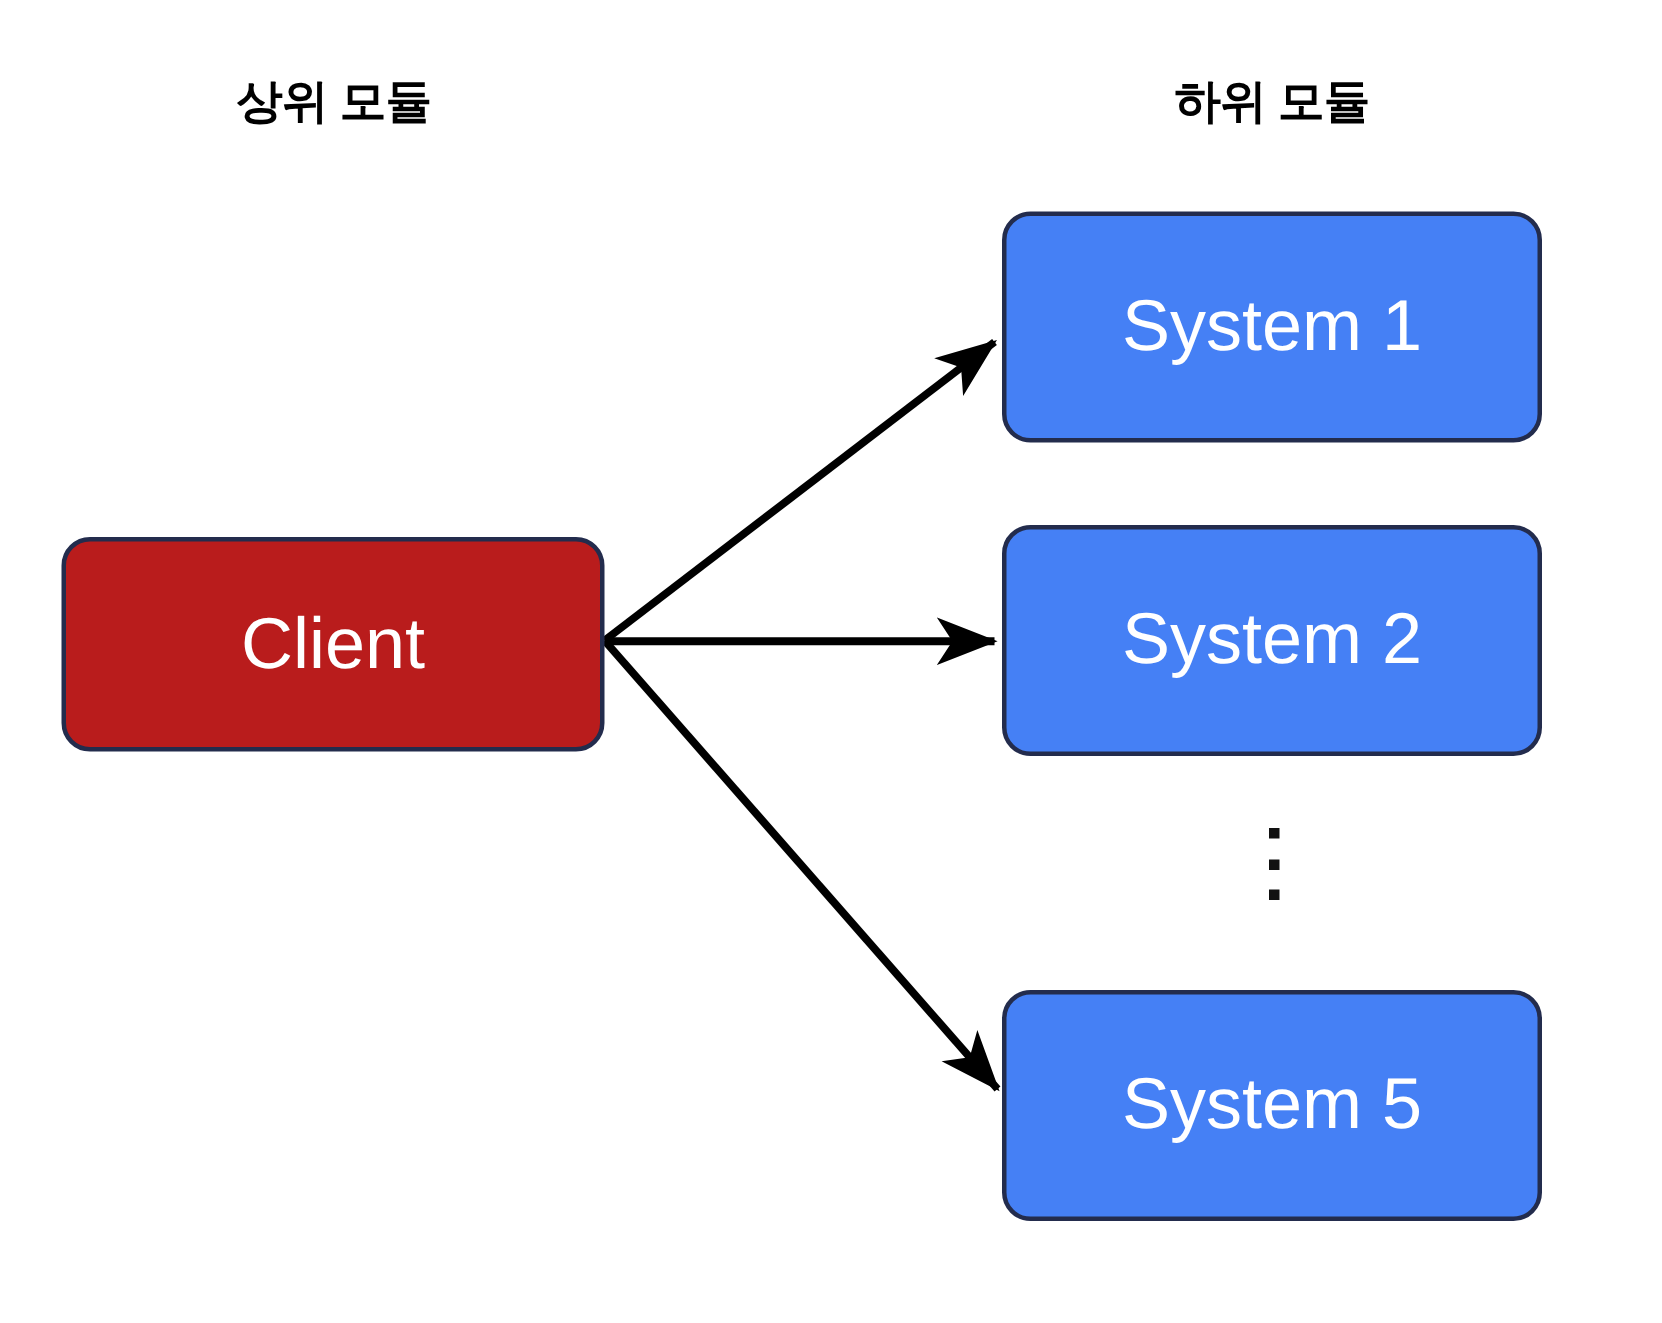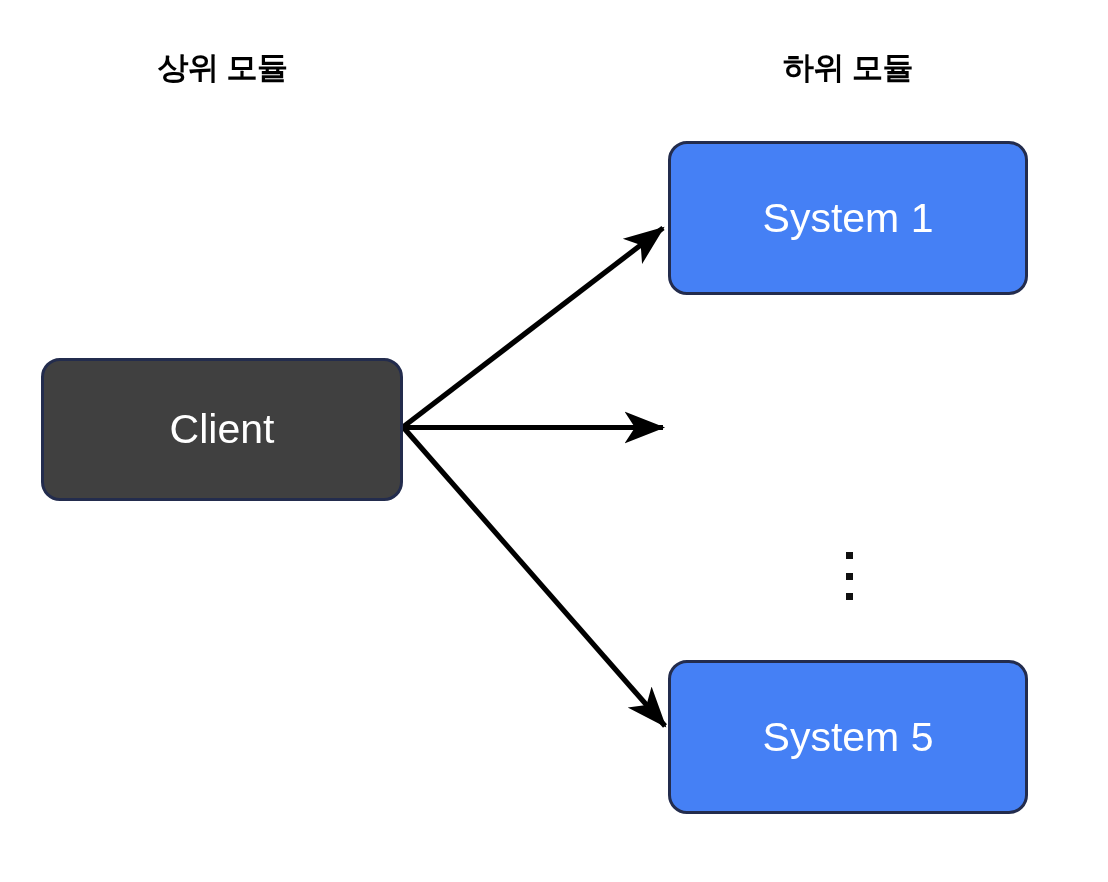--- a/index.html
+++ b/index.html
@@ -36,27 +36,27 @@
   
   .node {
     position: absolute;
     box-sizing: border-box;
     border: 3px solid #232c4d;
     border-radius: 19px;
     display: flex;
     align-items: center;
     justify-content: center;
     color: #ffffff;
-    font-size: 41px;
+    font-size: 48px;
     line-height: 1;
     letter-spacing: 0px;
     white-space: nowrap;
   }
   .node-client {
-    background: #404040;
+    background: #b91c1c;
     left: 41px;
     top: 358px;
     width: 362px;
     height: 143px;
   }
   .node-system {
     background: #4580f5;
     left: 668px;
     width: 360px;
     height: 154px;
@@ -117,20 +117,23 @@
   </svg>
 
   <div class="node node-client" id="node-client">
     <span>Client</span>
   </div>
 
   <div class="node node-system" id="node-system-1">
     <span>System 1</span>
   </div>
 
+  <div class="node node-system" id="node-system-2">
+    <span>System 2</span>
+  </div>
 
   <div class="node node-system" id="node-system-3">
     <span>System 5</span>
   </div>
 
   <div id="ellipsis">
     <span class="dot"></span>
     <span class="dot"></span>
     <span class="dot"></span>
   </div>

